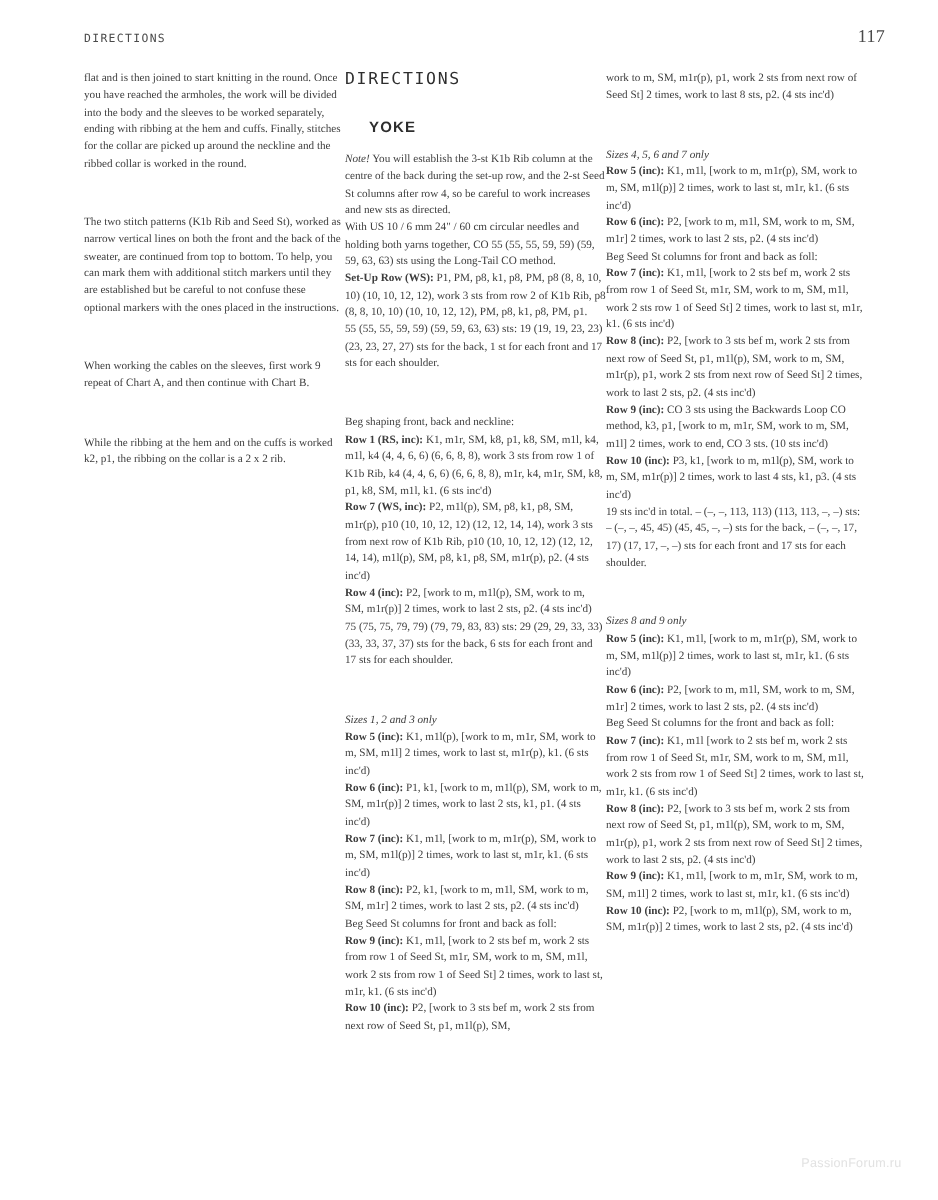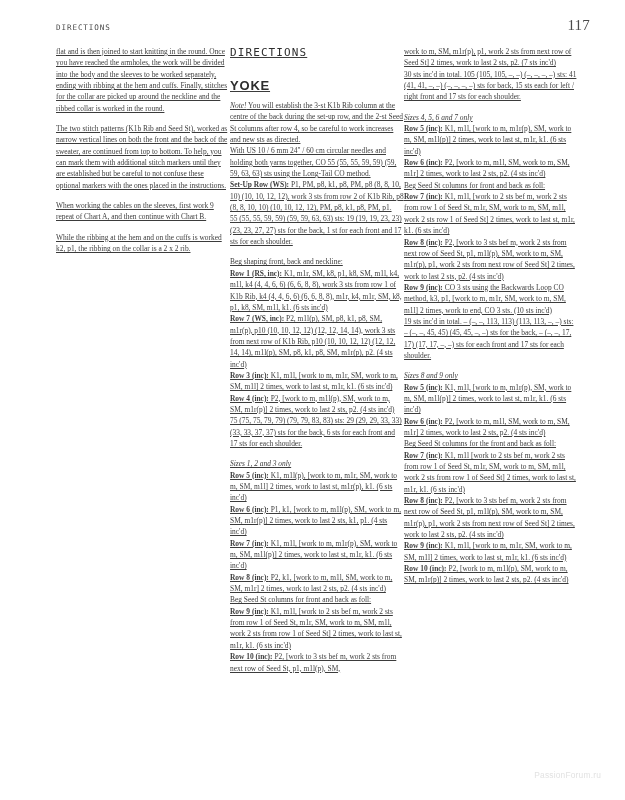--- a/index.html
+++ b/index.html
@@ -31,63 +31,62 @@
     display: flex;
     align-items: baseline;
     justify-content: space-between;
     font-family: "DejaVu Sans Mono", "Liberation Mono", monospace;
     font-size: 7.6px;
     letter-spacing: 0.9px;
     color: #4a4a4a;
   }
   .runhead .folio {
     font-family: "Liberation Serif", "DejaVu Serif", serif;
-    font-size: 15px;
+    font-size: 12px;
     letter-spacing: 0.2px;
     color: #4a4a4a;
     text-align: center;
   }
   
   .cols {
     position: absolute;
     left: 56px;
     top: 46px;
     width: 539px;
     height: 716px;
     display: flex;
-    text-decoration: underline;
   }
   .col {
     width: 174px;
     font-size: 7.45px;
     line-height: 11.35px;
     text-align: left;
     color: #3d3d3d;
     overflow: hidden;
   }
   .col p {
     margin: 0;
   }
   .col p.gap {
-    margin-top: 9px;
+    margin-top: 28px;
   }
   
   h1.dir {
     margin: 0 0 0 0;
     font-family: "DejaVu Sans Mono", "Liberation Mono", monospace;
     font-size: 11px;
     font-weight: 400;
     letter-spacing: 1.1px;
     color: #2e2e2e;
     line-height: 14px;
   }
   h2.sect {
-    margin: 20px 0 9px 0;
+    margin: 20px 0 9px 16px;
     font-family: "Liberation Sans", "DejaVu Sans", sans-serif;
-    font-size: 13px;
+    font-size: 10px;
     font-weight: bold;
     letter-spacing: 0.8px;
     color: #2e2e2e;
     line-height: 11px;
   }
   .note-it { font-style: italic; }
   .lead { font-weight: bold; }
   .sizes-head {
     font-style: italic;
   }
@@ -126,45 +125,44 @@
       <h2 class="sect">YOKE</h2>
 
       <p><em class="note-it">Note!</em><span> You will establish the 3-st K1b Rib column at the centre of the back during the set-up row, and the 2-st Seed St columns after row 4, so be careful to work increases and new sts as directed.</span></p>
       <p>With US 10 / 6 mm 24" / 60 cm circular needles and holding both yarns together, CO 55 (55, 55, 59, 59) (59, 59, 63, 63) sts using the Long-Tail CO method.</p>
       <p><strong class="lead">Set-Up Row (WS):</strong><span> P1, PM, p8, k1, p8, PM, p8 (8, 8, 10, 10) (10, 10, 12, 12), work 3 sts from row 2 of K1b Rib, p8 (8, 8, 10, 10) (10, 10, 12, 12), PM, p8, k1, p8, PM, p1.</span></p>
       <p>55 (55, 55, 59, 59) (59, 59, 63, 63) sts: 19 (19, 19, 23, 23) (23, 23, 27, 27) sts for the back, 1 st for each front and 17 sts for each shoulder.</p>
       <p class="gap">Beg shaping front, back and neckline:</p>
 
       <p><strong class="lead">Row 1 (RS, inc):</strong><span> K1, m1r, SM, k8, p1, k8, SM, m1l, k4, m1l, k4 (4, 4, 6, 6) (6, 6, 8, 8), work 3 sts from row 1 of K1b Rib, k4 (4, 4, 6, 6) (6, 6, 8, 8), m1r, k4, m1r, SM, k8, p1, k8, SM, m1l, k1. (6 sts inc'd)</span></p>
       <p><strong class="lead">Row 7 (WS, inc):</strong><span> P2, m1l(p), SM, p8, k1, p8, SM, m1r(p), p10 (10, 10, 12, 12) (12, 12, 14, 14), work 3 sts from next row of K1b Rib, p10 (10, 10, 12, 12) (12, 12, 14, 14), m1l(p), SM, p8, k1, p8, SM, m1r(p), p2. (4 sts inc'd)</span></p>
-      <p><strong class="lead">Row 3 (inc):</strong><span> K1, m1l, [work to m, m1r, SM, work to m, SM, m1l] 2 times, work to last st, m1r, k1. (6 sts inc'd)</span></p>
       <p><strong class="lead">Row 4 (inc):</strong><span> P2, [work to m, m1l(p), SM, work to m, SM, m1r(p)] 2 times, work to last 2 sts, p2. (4 sts inc'd)</span></p>
       <p>75 (75, 75, 79, 79) (79, 79, 83, 83) sts: 29 (29, 29, 33, 33) (33, 33, 37, 37) sts for the back, 6 sts for each front and 17 sts for each shoulder.</p>
 
       <p class="gap sizes-head">Sizes 1, 2 and 3 only</p>
       <p><strong class="lead">Row 5 (inc):</strong><span> K1, m1l(p), [work to m, m1r, SM, work to m, SM, m1l] 2 times, work to last st, m1r(p), k1. (6 sts inc'd)</span></p>
       <p><strong class="lead">Row 6 (inc):</strong><span> P1, k1, [work to m, m1l(p), SM, work to m, SM, m1r(p)] 2 times, work to last 2 sts, k1, p1. (4 sts inc'd)</span></p>
       <p><strong class="lead">Row 7 (inc):</strong><span> K1, m1l, [work to m, m1r(p), SM, work to m, SM, m1l(p)] 2 times, work to last st, m1r, k1. (6 sts inc'd)</span></p>
       <p><strong class="lead">Row 8 (inc):</strong><span> P2, k1, [work to m, m1l, SM, work to m, SM, m1r] 2 times, work to last 2 sts, p2. (4 sts inc'd)</span></p>
       <p>Beg Seed St columns for front and back as foll:</p>
       <p><strong class="lead">Row 9 (inc):</strong><span> K1, m1l, [work to 2 sts bef m, work 2 sts from row 1 of Seed St, m1r, SM, work to m, SM, m1l, work 2 sts from row 1 of Seed St] 2 times, work to last st, m1r, k1. (6 sts inc'd)</span></p>
       <p><strong class="lead">Row 10 (inc):</strong><span> P2, [work to 3 sts bef m, work 2 sts from next row of Seed St, p1, m1l(p), SM,</span></p>
     </div>
 
     <div class="col">
-      <p>work to m, SM, m1r(p), p1, work 2 sts from next row of Seed St] 2 times, work to last 2 sts, p2. (7 sts inc'd)</p>
-      <p>30 sts inc'd in total. 105 (105, 105, –, –) (–, –, –, –) sts: 41 (41, 41, –, –) (–, –, –, –) sts for back, 15 sts each for left / right front and 17 sts for each shoulder.</p>
+      <p>work to m, SM, m1r(p), p1, work 2 sts from next row of Seed St] 2 times, work to last 8 sts, p2. (4 sts inc'd)</p>
 
       <p class="gap sizes-head">Sizes 4, 5, 6 and 7 only</p>
       <p><strong class="lead">Row 5 (inc):</strong><span> K1, m1l, [work to m, m1r(p), SM, work to m, SM, m1l(p)] 2 times, work to last st, m1r, k1. (6 sts inc'd)</span></p>
       <p><strong class="lead">Row 6 (inc):</strong><span> P2, [work to m, m1l, SM, work to m, SM, m1r] 2 times, work to last 2 sts, p2. (4 sts inc'd)</span></p>
       <p>Beg Seed St columns for front and back as foll:</p>
       <p><strong class="lead">Row 7 (inc):</strong><span> K1, m1l, [work to 2 sts bef m, work 2 sts from row 1 of Seed St, m1r, SM, work to m, SM, m1l, work 2 sts row 1 of Seed St] 2 times, work to last st, m1r, k1. (6 sts inc'd)</span></p>
       <p><strong class="lead">Row 8 (inc):</strong><span> P2, [work to 3 sts bef m, work 2 sts from next row of Seed St, p1, m1l(p), SM, work to m, SM, m1r(p), p1, work 2 sts from next row of Seed St] 2 times, work to last 2 sts, p2. (4 sts inc'd)</span></p>
       <p><strong class="lead">Row 9 (inc):</strong><span> CO 3 sts using the Backwards Loop CO method, k3, p1, [work to m, m1r, SM, work to m, SM, m1l] 2 times, work to end, CO 3 sts. (10 sts inc'd)</span></p>
+      <p><strong class="lead">Row 10 (inc):</strong><span> P3, k1, [work to m, m1l(p), SM, work to m, SM, m1r(p)] 2 times, work to last 4 sts, k1, p3. (4 sts inc'd)</span></p>
       <p>19 sts inc'd in total. – (–, –, 113, 113) (113, 113, –, –) sts: – (–, –, 45, 45) (45, 45, –, –) sts for the back, – (–, –, 17, 17) (17, 17, –, –) sts for each front and 17 sts for each shoulder.</p>
 
       <p class="gap sizes-head">Sizes 8 and 9 only</p>
       <p><strong class="lead">Row 5 (inc):</strong><span> K1, m1l, [work to m, m1r(p), SM, work to m, SM, m1l(p)] 2 times, work to last st, m1r, k1. (6 sts inc'd)</span></p>
       <p><strong class="lead">Row 6 (inc):</strong><span> P2, [work to m, m1l, SM, work to m, SM, m1r] 2 times, work to last 2 sts, p2. (4 sts inc'd)</span></p>
       <p>Beg Seed St columns for the front and back as foll:</p>
       <p><strong class="lead">Row 7 (inc):</strong><span> K1, m1l [work to 2 sts bef m, work 2 sts from row 1 of Seed St, m1r, SM, work to m, SM, m1l, work 2 sts from row 1 of Seed St] 2 times, work to last st, m1r, k1. (6 sts inc'd)</span></p>
       <p><strong class="lead">Row 8 (inc):</strong><span> P2, [work to 3 sts bef m, work 2 sts from next row of Seed St, p1, m1l(p), SM, work to m, SM, m1r(p), p1, work 2 sts from next row of Seed St] 2 times, work to last 2 sts, p2. (4 sts inc'd)</span></p>
       <p><strong class="lead">Row 9 (inc):</strong><span> K1, m1l, [work to m, m1r, SM, work to m, SM, m1l] 2 times, work to last st, m1r, k1. (6 sts inc'd)</span></p>
       <p><strong class="lead">Row 10 (inc):</strong><span> P2, [work to m, m1l(p), SM, work to m, SM, m1r(p)] 2 times, work to last 2 sts, p2. (4 sts inc'd)</span></p>

